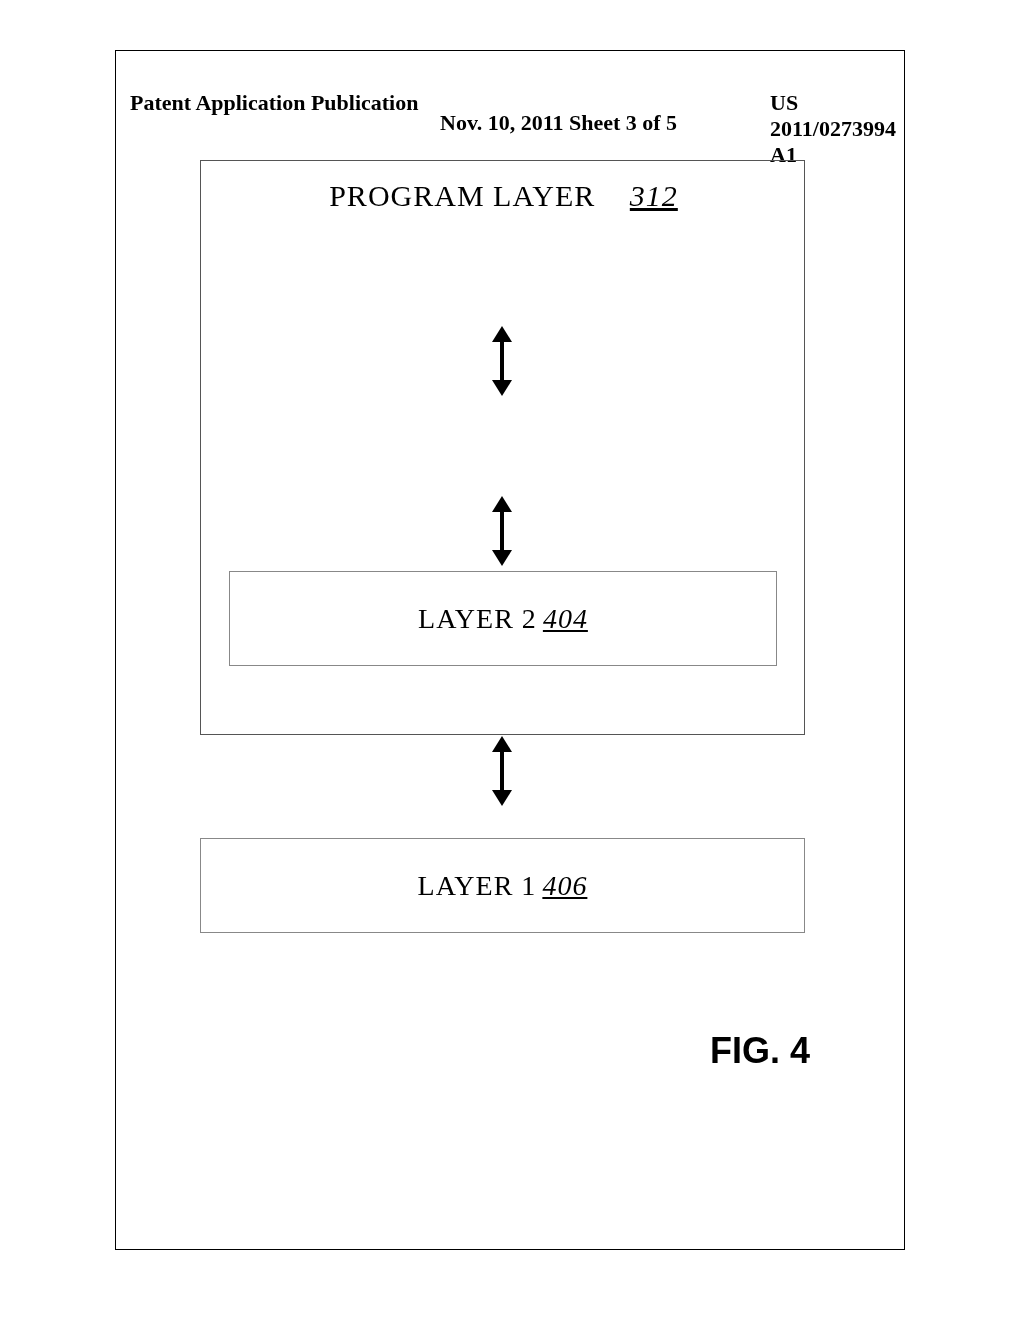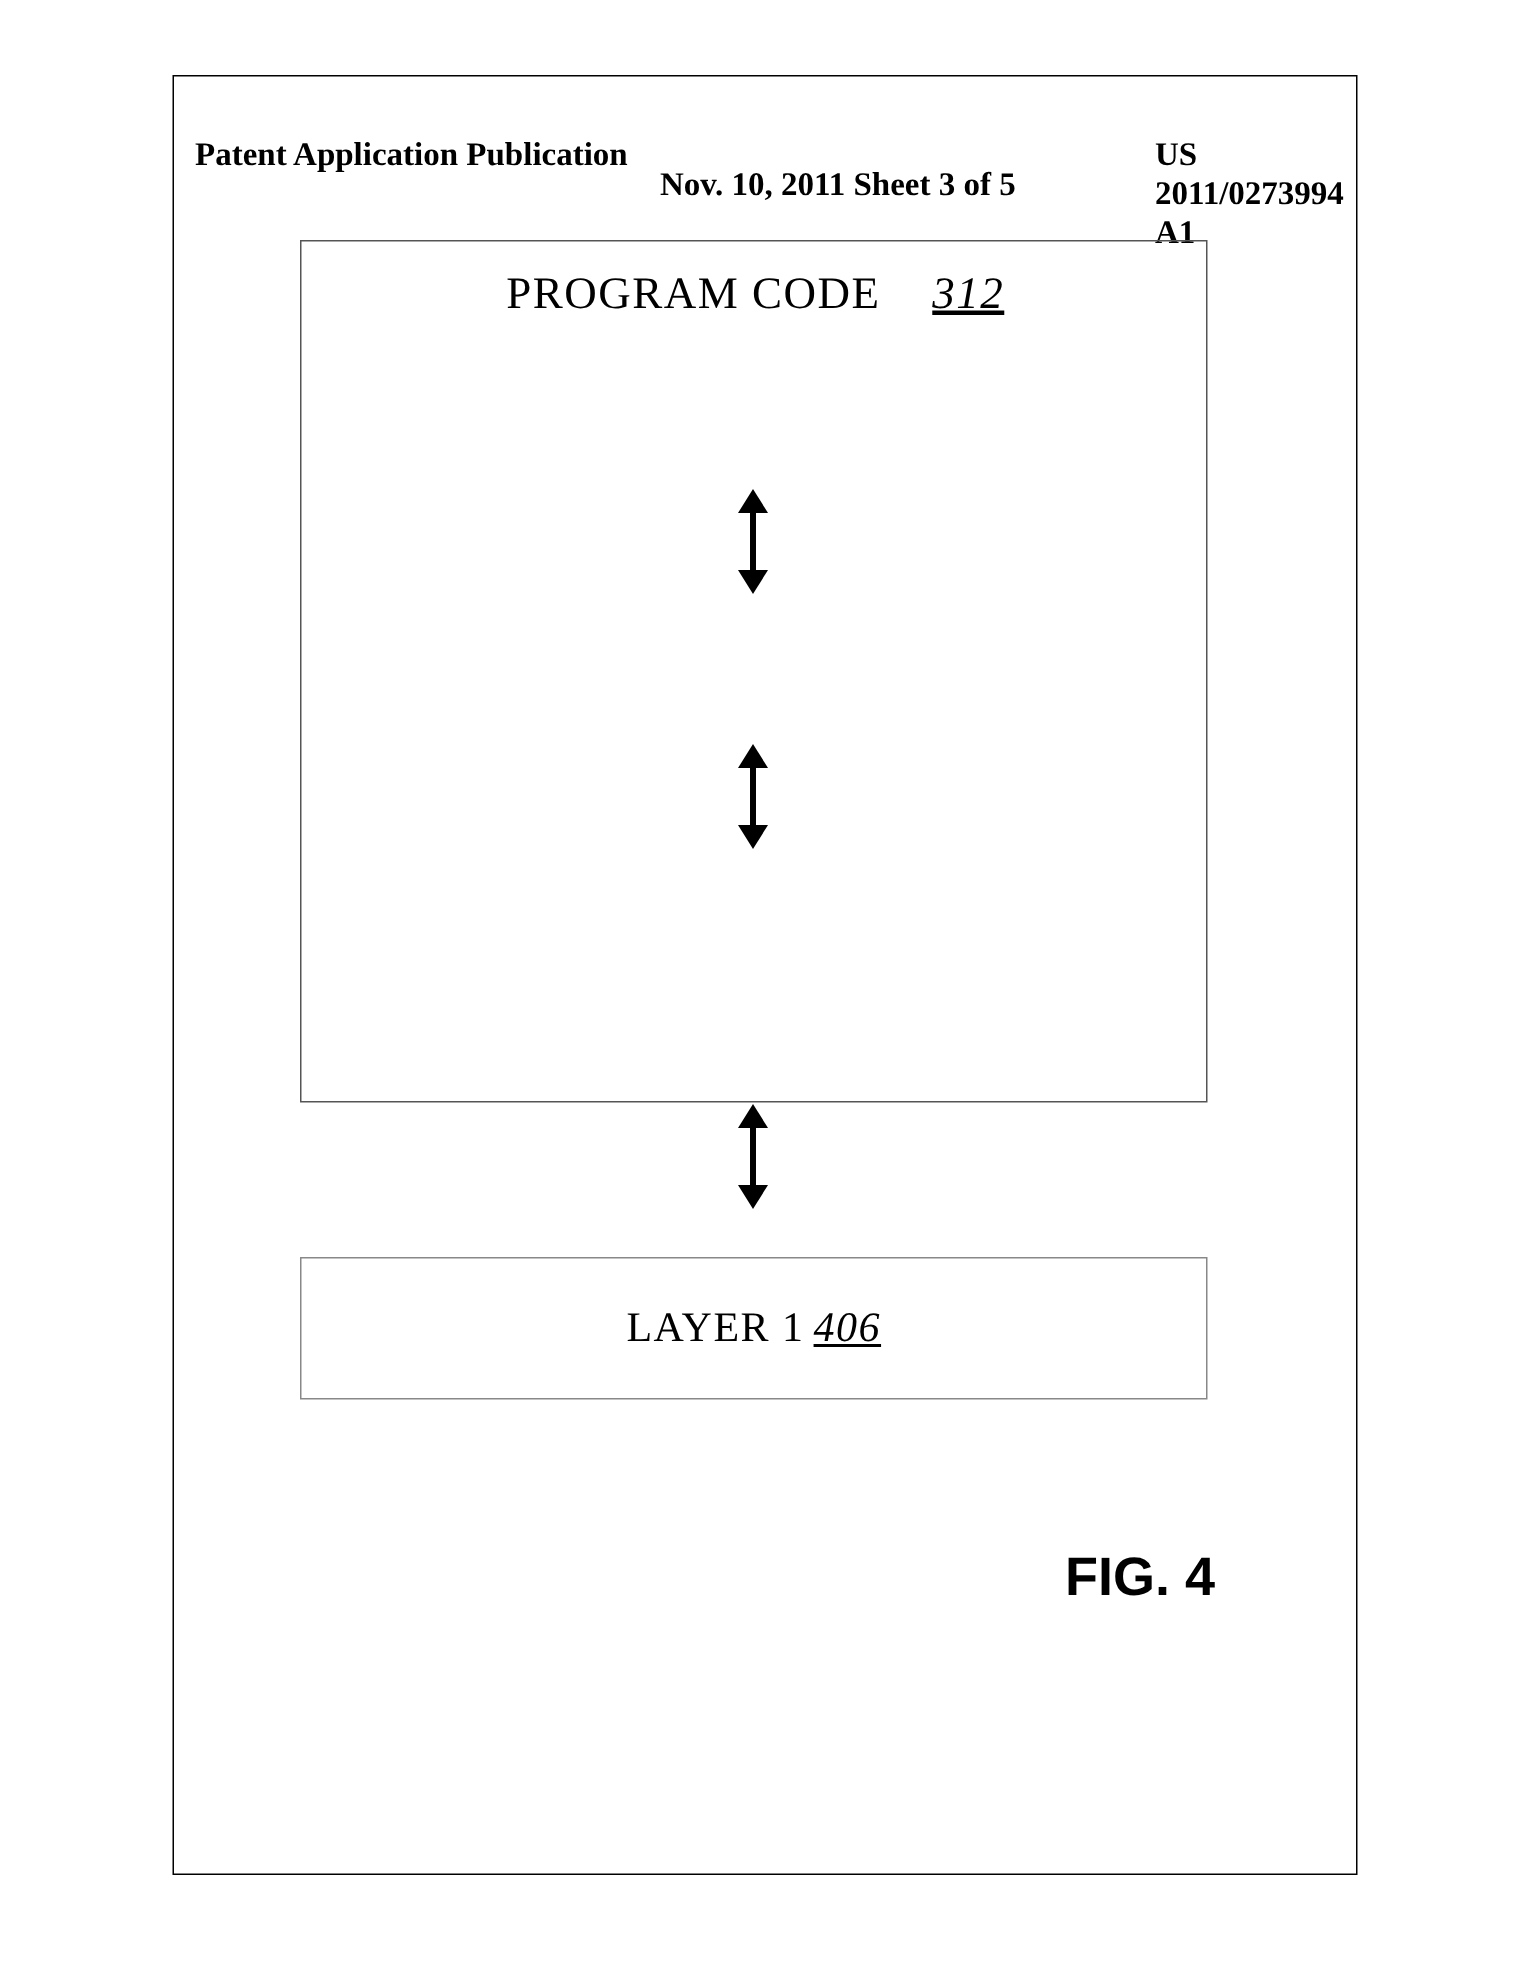--- a/index.html
+++ b/index.html
@@ -126,26 +126,30 @@
   <div class="header">
     <span class="left">Patent Application Publication</span>
     <span class="mid">Nov. 10, 2011  Sheet 3 of 5</span>
     <span class="right">US 2011/0273994 A1</span>
   </div>
 
   <div class="diagram">
 
     <div class="outer-box">
       <div class="outer-title">
-        <span>PROGRAM CODE</span>
+        <span>PROGRAM LAYER</span>
         <span class="ref-outer">312</span>
       </div>
 
 
 
+      <div class="inner-box box-l2">
+        <span>LAYER 2</span>
+        <span class="ref">404</span>
+      </div>
     </div>
 
     <div class="arrow arrow1"></div>
     <div class="arrow arrow2"></div>
     <div class="arrow arrow3"></div>
 
     <div class="inner-box box-l1">
       <span>LAYER 1</span>
       <span class="ref">406</span>
     </div>

